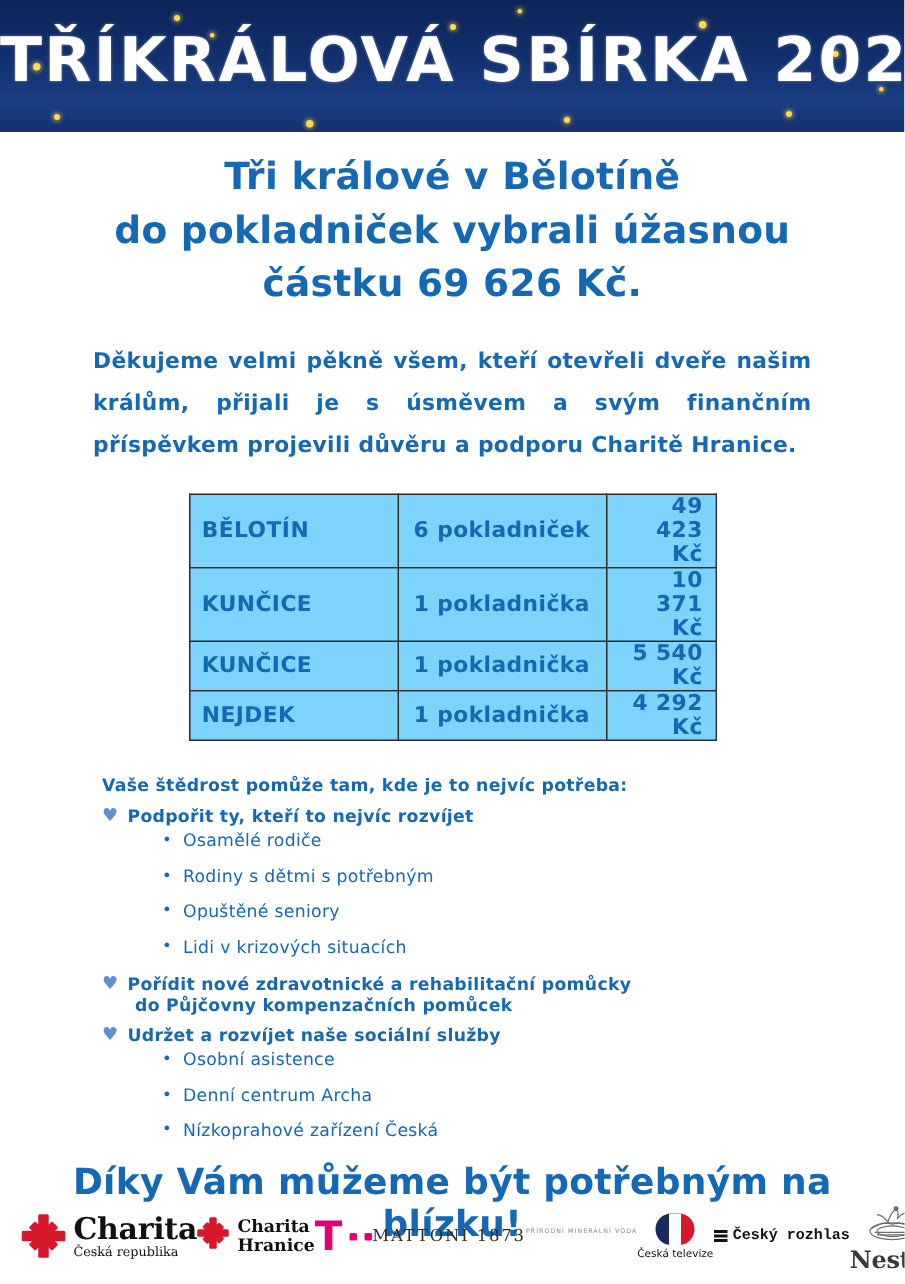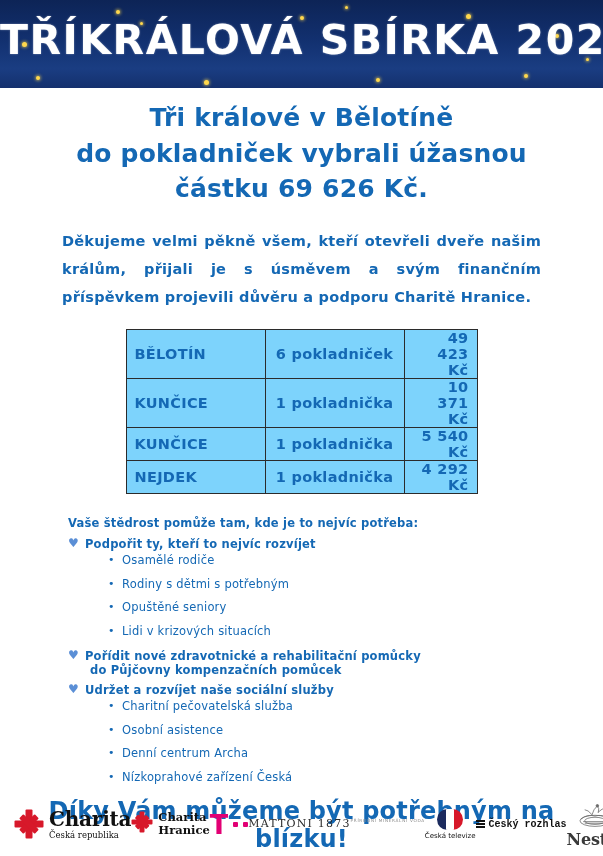--- a/index.html
+++ b/index.html
@@ -374,21 +374,20 @@
     <span class="heart-icon">♥</span>
     <span>Pořídit nové zdravotnické a rehabilitační pomůcky</span>
   </div>
   <div class="heart-cont">do Půjčovny kompenzačních pomůcek</div>
 
   <div class="heart-row" style="margin-top:6px;">
     <span class="heart-icon">♥</span>
     <span>Udržet a rozvíjet naše sociální služby</span>
   </div>
   <ul class="sub">
-    <li>Charitní pečovatelská služba</li>
     <li>Osobní asistence</li>
     <li>Denní centrum Archa</li>
     <li>Nízkoprahové zařízení Česká</li>
   </ul>
 </div>
 
 <div class="closing">Díky Vám můžeme být potřebným na blízku!</div>
 
 <div class="logos">
 

